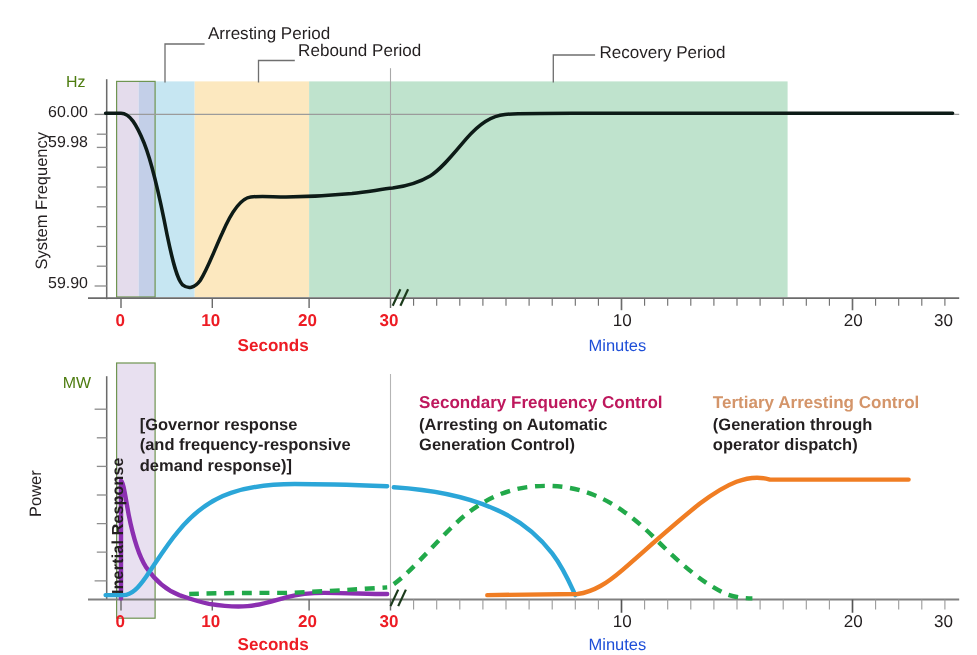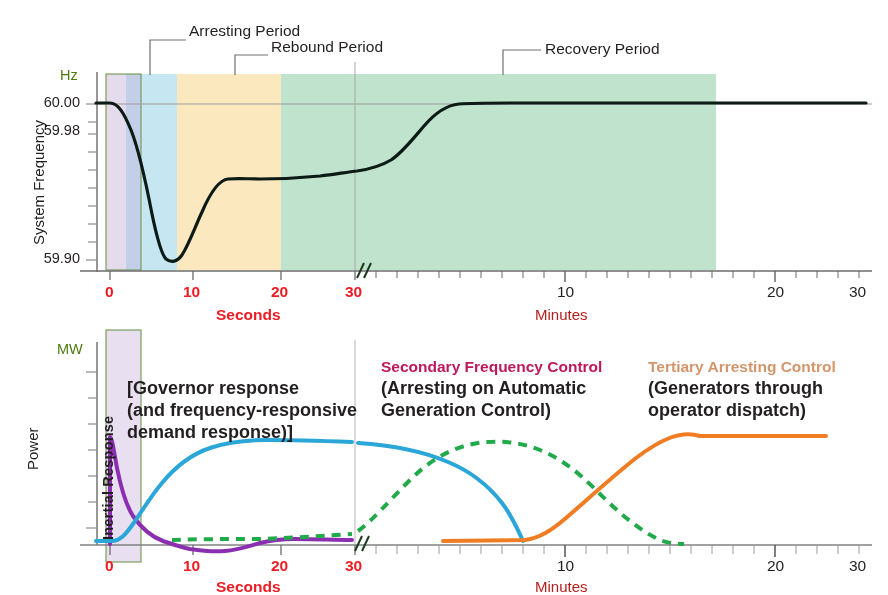--- a/index.html
+++ b/index.html
@@ -3,29 +3,29 @@
 <meta charset="utf-8">
 <style>
   html,body{margin:0;padding:0;background:#fff;}
   body{width:888px;height:595px;position:relative;overflow:hidden;
        font-family:"Liberation Sans","DejaVu Sans",sans-serif;
        -webkit-font-smoothing:antialiased;}
   .fig{position:absolute;left:0;top:0;width:888px;height:442px;}
   svg{position:absolute;left:0;top:0;}
   .lbl{position:absolute;white-space:pre;line-height:1.18;}
   .ann{font-size:15.5px;color:#231f20;font-weight:400;}
-  .axtitle{font-size:15px;color:#b91c1c;}
+  .axtitle{font-size:15px;color:#1d4ed8;}
   .axtitle-red{font-size:15.5px;color:#ed1c24;font-weight:700;}
   .tick-red{font-size:15.5px;color:#ed1c24;font-weight:700;}
   .tick-blk{font-size:15.5px;color:#231f20;}
   .ytick{font-size:14.5px;color:#231f20;text-align:right;}
   .unit{font-size:14.5px;color:#4d7c0f;}
   .vaxis{font-size:15px;color:#231f20;transform:rotate(-90deg);transform-origin:left top;}
   .ctl-head{font-size:15.5px;font-weight:700;}
-  .ctl-sub{font-size:18px;color:#231f20;line-height:1.22;font-weight:700;}
+  .ctl-sub{font-size:15px;color:#231f20;line-height:1.22;font-weight:700;}
   .inertial{font-size:14.5px;color:#231f20;font-weight:700;
             transform:rotate(-90deg);transform-origin:left top;letter-spacing:.2px;}
 </style>
 </head>
 <body>
 
 <div class="fig">
 
 <svg width="888" height="595" viewBox="0 0 888 595">
   <defs>
@@ -247,21 +247,21 @@
 
 <div class="lbl ctl-sub" style="left: 127px; top: 378px; white-space: pre;">[Governor response
 (and frequency-responsive
 demand response)]</div>
 
 <div class="lbl ctl-head" style="left:381px;top:358px;color:#be185d;">Secondary Frequency Control</div>
 <div class="lbl ctl-sub" style="left: 381px; top: 378px; white-space: pre;">(Arresting on Automatic
 Generation Control)</div>
 
 <div class="lbl ctl-head" style="left:648px;top:358px;color:#d4956a;">Tertiary Arresting Control</div>
-<div class="lbl ctl-sub" style="left: 648px; top: 378px; white-space: pre;">(Generators through
+<div class="lbl ctl-sub" style="left: 648px; top: 378px; white-space: pre;">(Generation through
 operator dispatch)</div>
 
 <div class="lbl tick-red" style="left:105px;top:557px;">0</div>
 <div class="lbl tick-red" style="left:183px;top:557px;">10</div>
 <div class="lbl tick-red" style="left:271px;top:557px;">20</div>
 <div class="lbl tick-red" style="left:345px;top:557px;">30</div>
 <div class="lbl tick-blk" style="left:557px;top:557px;">10</div>
 <div class="lbl tick-blk" style="left:767px;top:557px;">20</div>
 <div class="lbl tick-blk" style="left:849px;top:557px;">30</div>
 <div class="lbl axtitle-red" style="left:216px;top:578px;">Seconds</div>

